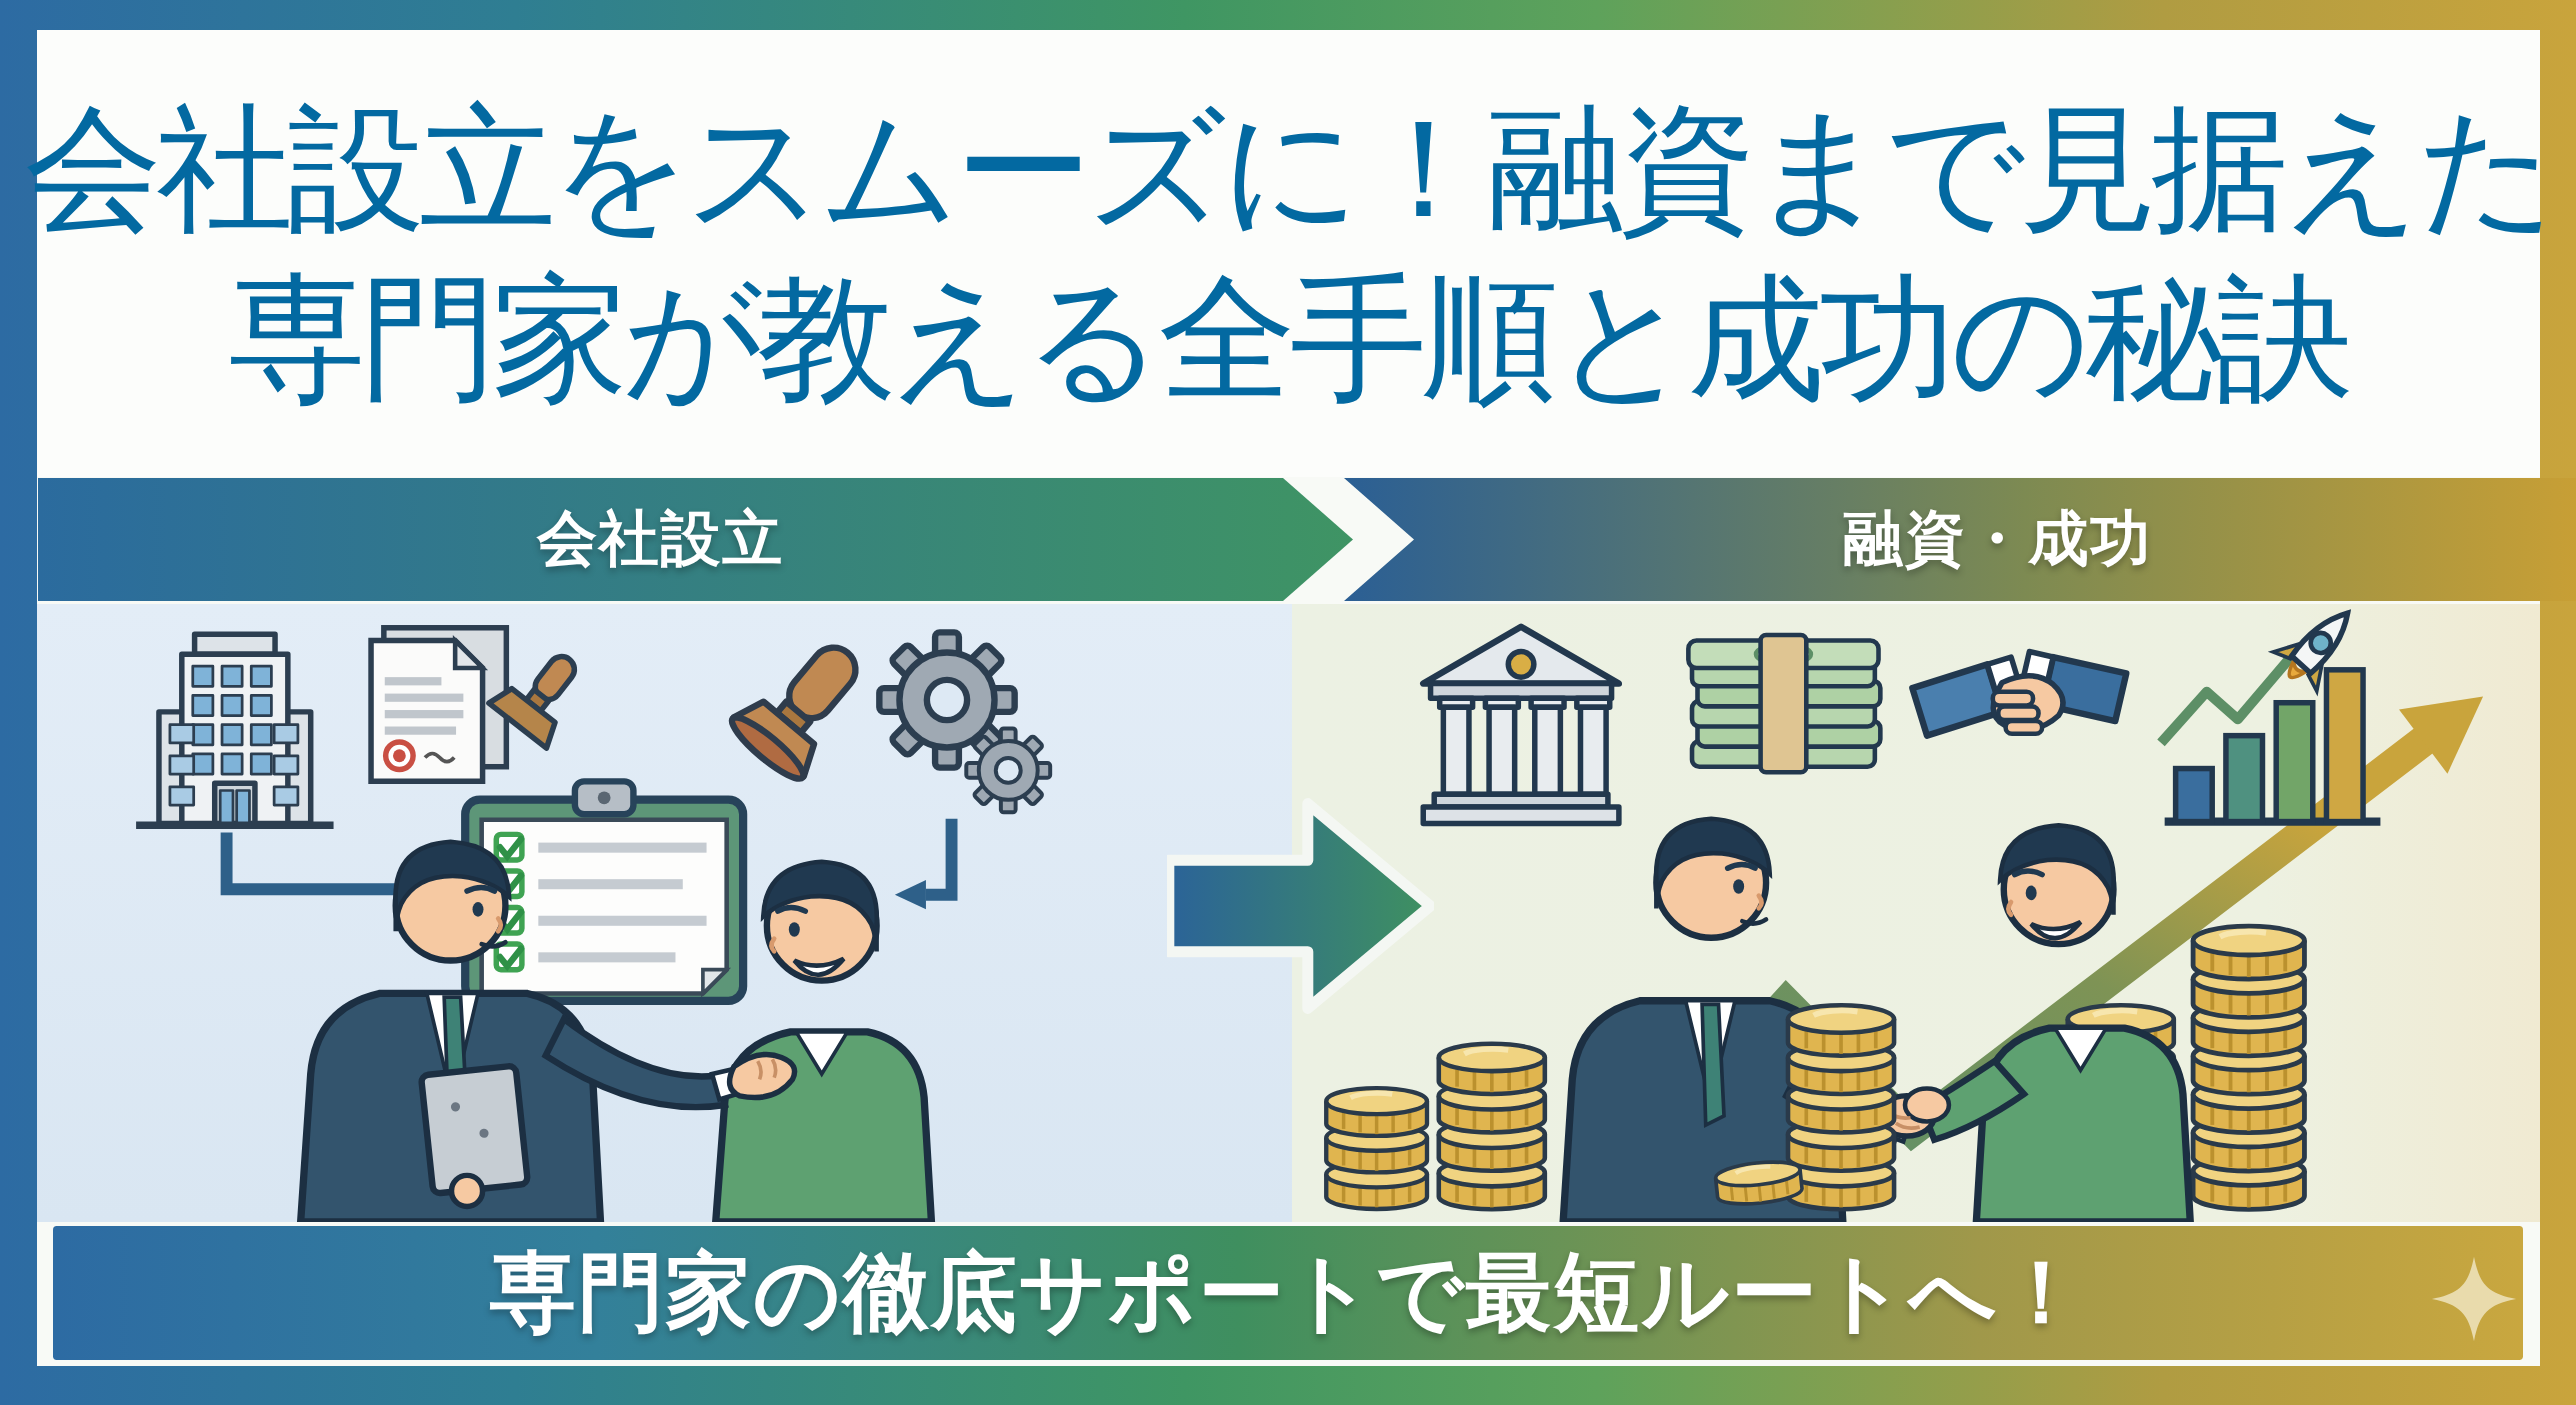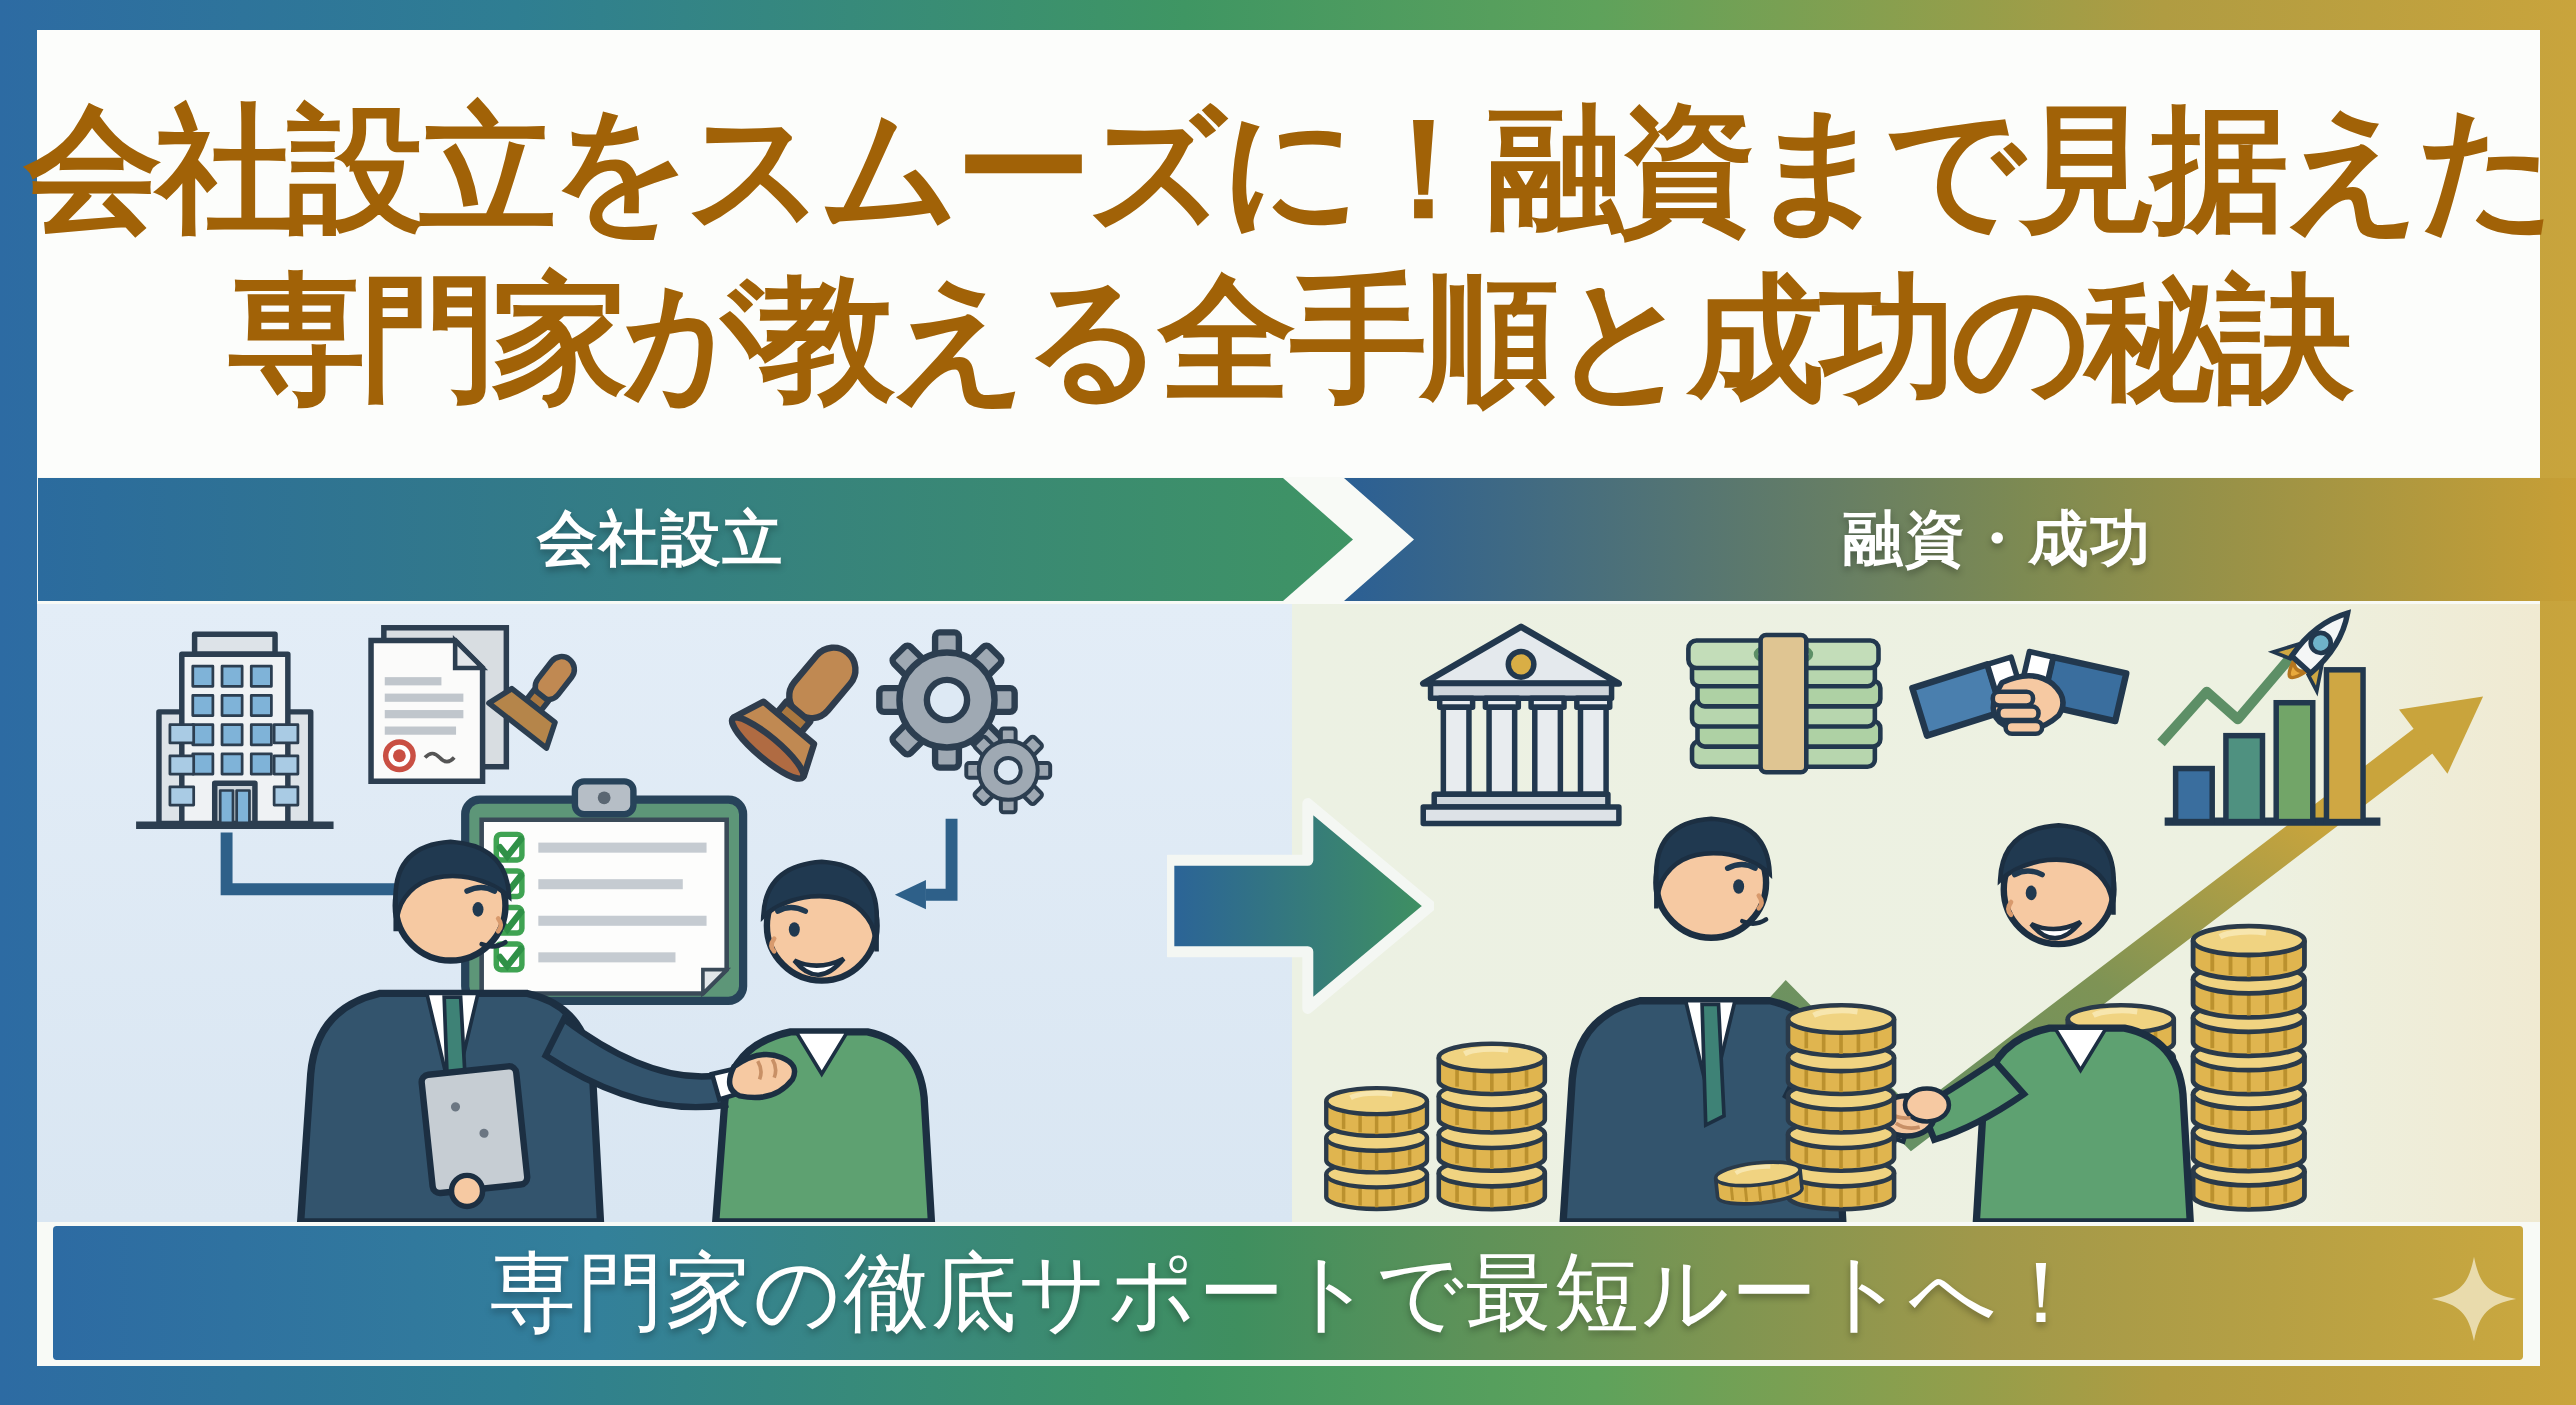--- a/index.html
+++ b/index.html
@@ -4,36 +4,36 @@
 <style>
   html,body{margin:0;padding:0;background:#444;}
   .poster{
     position:relative;width:2576px;height:1405px;overflow:hidden;
     font-family:"Liberation Sans","DejaVu Sans",sans-serif;
     background:linear-gradient(90deg,#2d6ba3 0%,#2f7e92 20%,#3f9663 46%,#5ea25b 62%,#b09c42 84%,#c9a43c 100%);
   }
   .inner{position:absolute;left:37px;top:30px;width:2503px;height:1336px;background:#f8faf6;}
   .title-area{position:absolute;left:37px;top:30px;width:2503px;height:447px;background:#fcfdfb;
     display:flex;flex-direction:column;justify-content:center;align-items:center;}
-  .title-line{color:#a16207;font-weight:700;font-size:137px;line-height:1.24;letter-spacing:-5.5px;white-space:nowrap;}
+  .title-line{color:#0369a1;font-weight:400;font-size:137px;line-height:1.24;letter-spacing:-5.5px;white-space:nowrap;}
   .band{position:absolute;top:478px;height:123px;display:flex;align-items:center;justify-content:center;}
   .band-left{left:38px;width:1315px;background:linear-gradient(90deg,#2b6b9e,#3f9464);
     clip-path:polygon(0 0,calc(100% - 70px) 0,100% 50%,calc(100% - 70px) 100%,0 100%);padding-right:70px;box-sizing:border-box;}
   .band-right{left:1344px;width:1237px;background:linear-gradient(90deg,#2b5f94,#7d8a52 55%,#c89f35);
     clip-path:polygon(0 0,100% 0,100% 100%,0 100%,70px 50%);padding-left:70px;box-sizing:border-box;}
   .band-label{color:#fff;font-weight:800;font-size:60px;letter-spacing:1.8px;text-shadow:0 3.7px 7.3px rgba(0,0,0,.28);white-space:nowrap;}
   .panel{position:absolute;top:604px;height:618px;}
   .panel-left{left:37px;width:1255px;background:linear-gradient(180deg,#e3edf7 0%,#d9e6f2 100%);}
   .panel-right{left:1292px;width:1248px;background:linear-gradient(90deg,#ecf1e3 0%,#edf1e1 78%,#f0ead2 100%);}
   .panel svg{display:block;width:100%;height:100%;}
   .main-arrow{position:absolute;left:1167px;top:796px;width:267px;height:220px;z-index:6;}
   .footer-band{position:absolute;left:53px;top:1226px;width:2470px;height:134px;border-radius:3.7px;
     background:linear-gradient(90deg,#2d6ba3 0%,#33809a 22%,#3f8f5f 48%,#a0984a 78%,#c9a73f 100%);
     display:flex;align-items:center;justify-content:center;}
-  .footer-label{color:#fff;font-weight:400;font-size:86px;letter-spacing:1.8px;text-shadow:0 3.7px 7.3px rgba(0,0,0,.28);white-space:nowrap;}
+  .footer-label{color:#fff;font-weight:700;font-size:86px;letter-spacing:1.8px;text-shadow:0 3.7px 7.3px rgba(0,0,0,.28);white-space:nowrap;}
   .sparkle{position:absolute;left:2430px;top:1255px;width:88px;height:88px;z-index:7;}
 </style>
 </head>
 <body>
 
 <div class="poster">
   <div class="inner"></div>
 
   <div class="title-area">
     <div class="title-line">会社設立をスムーズに！融資まで見据えた</div>

